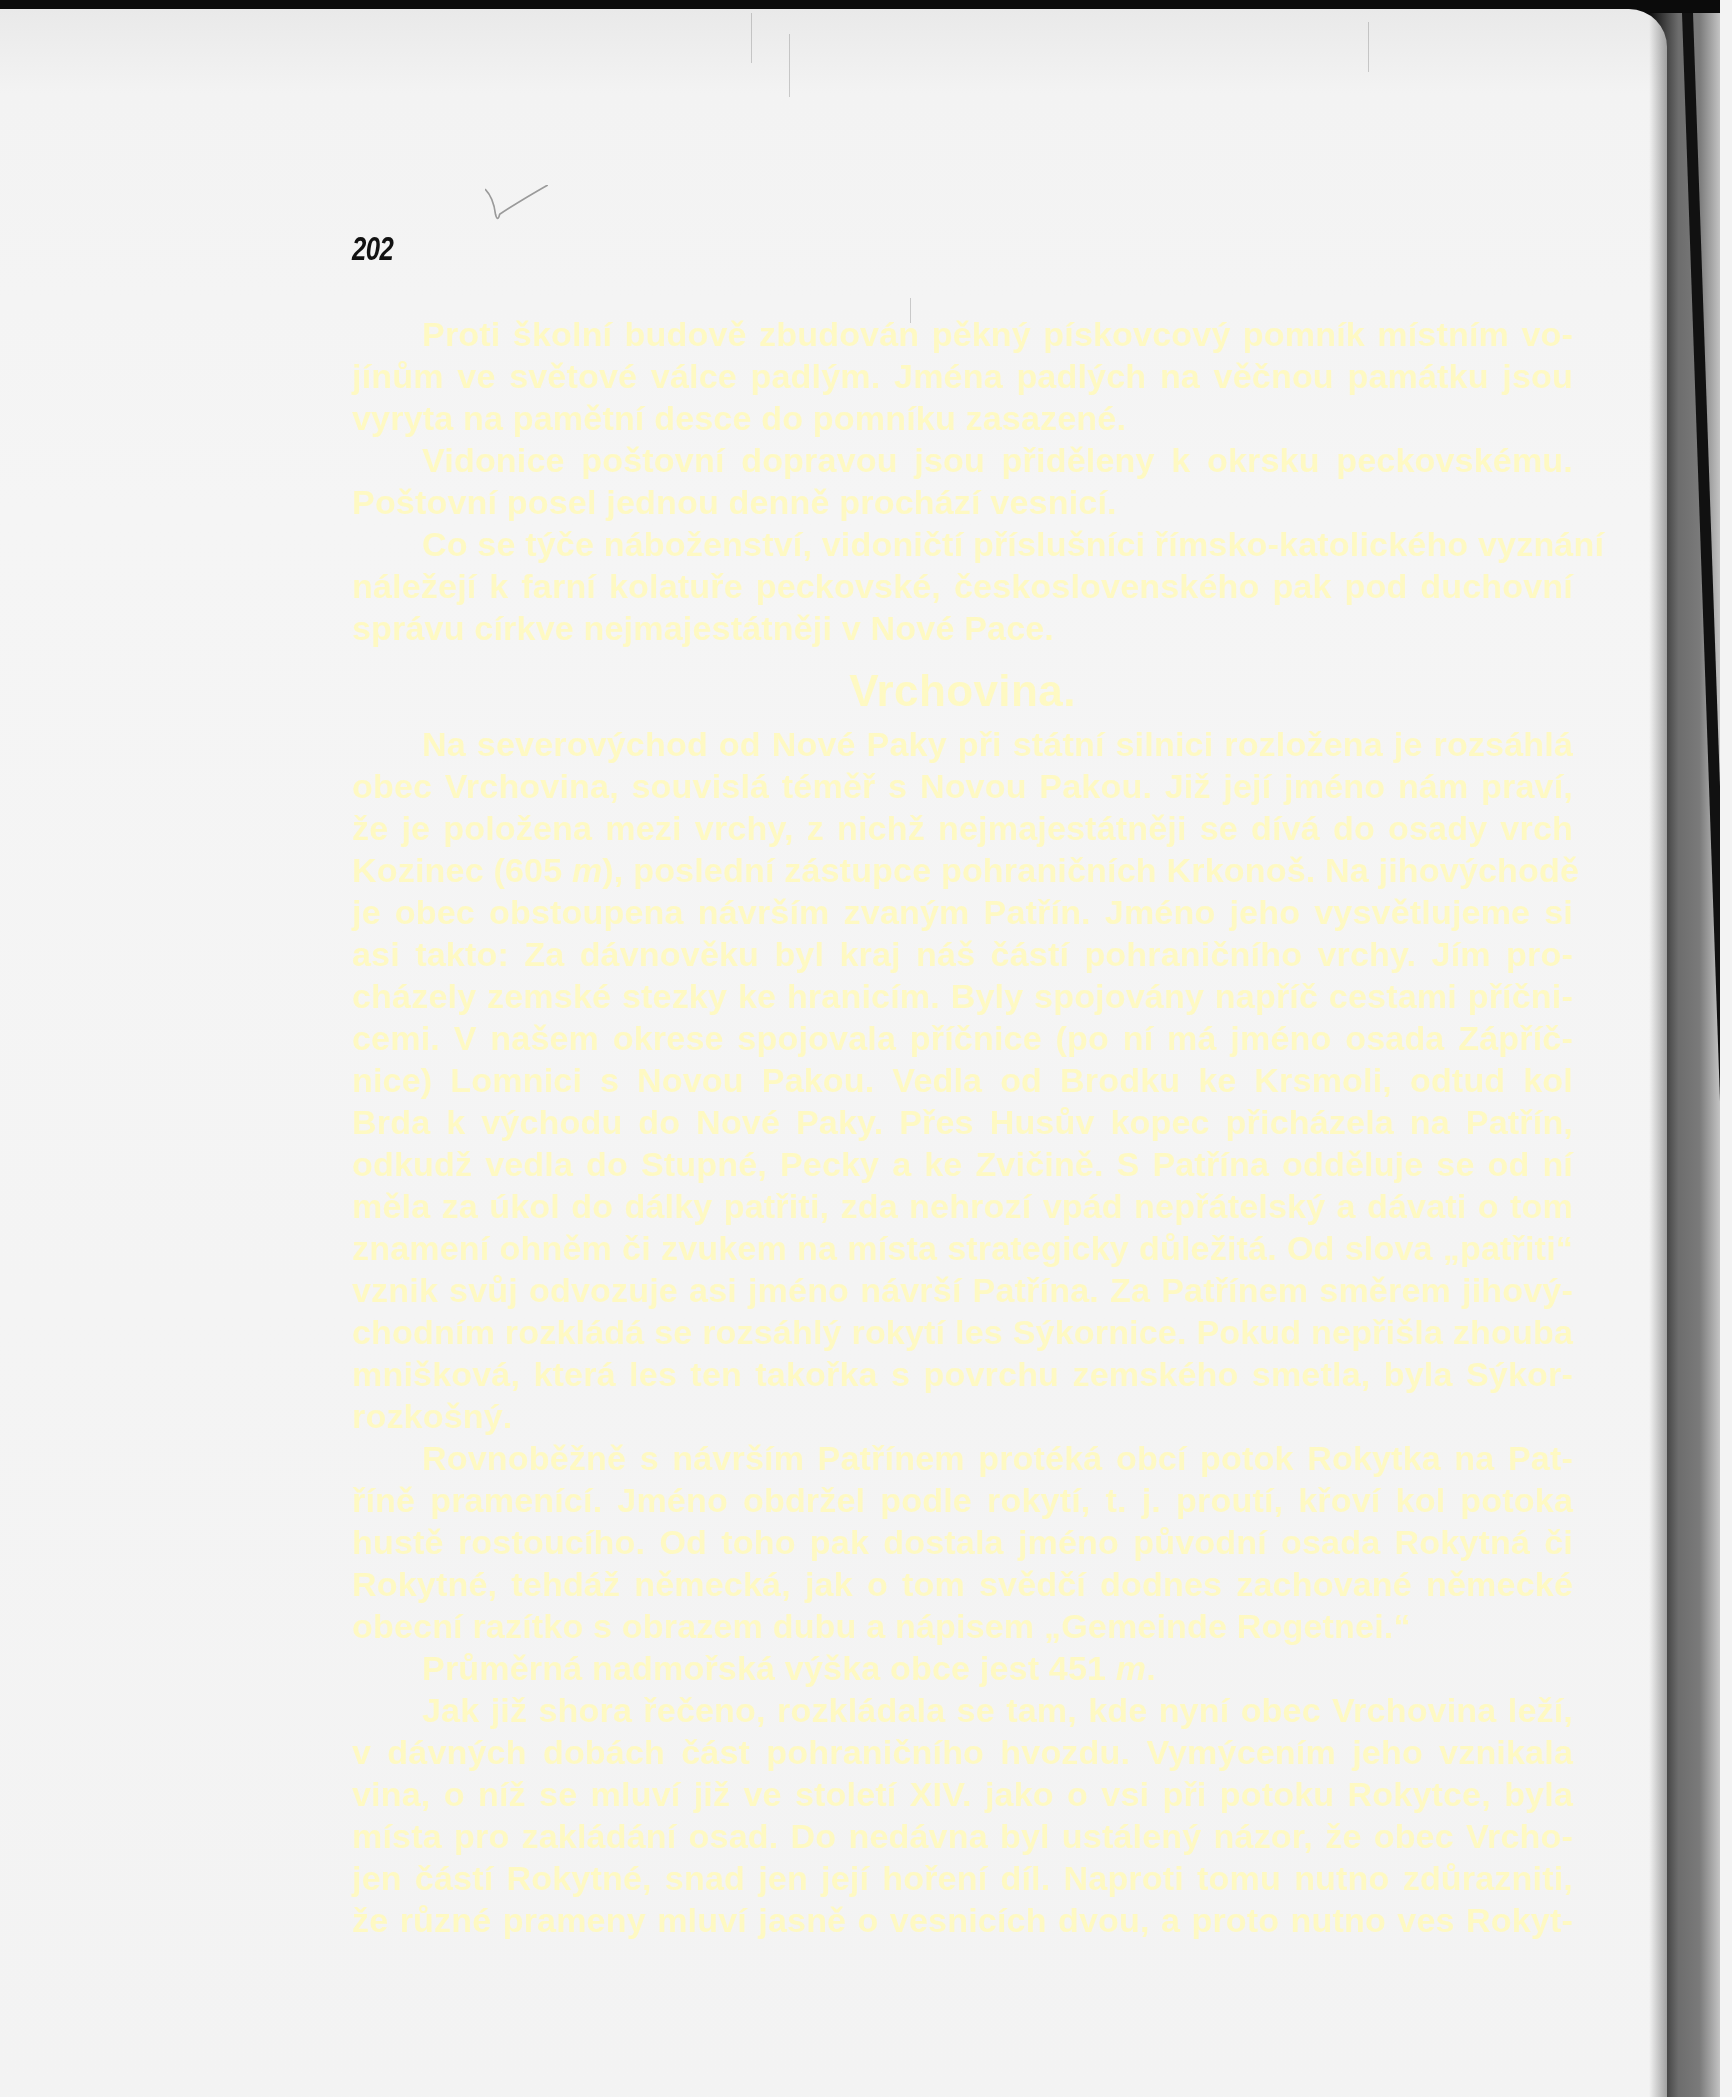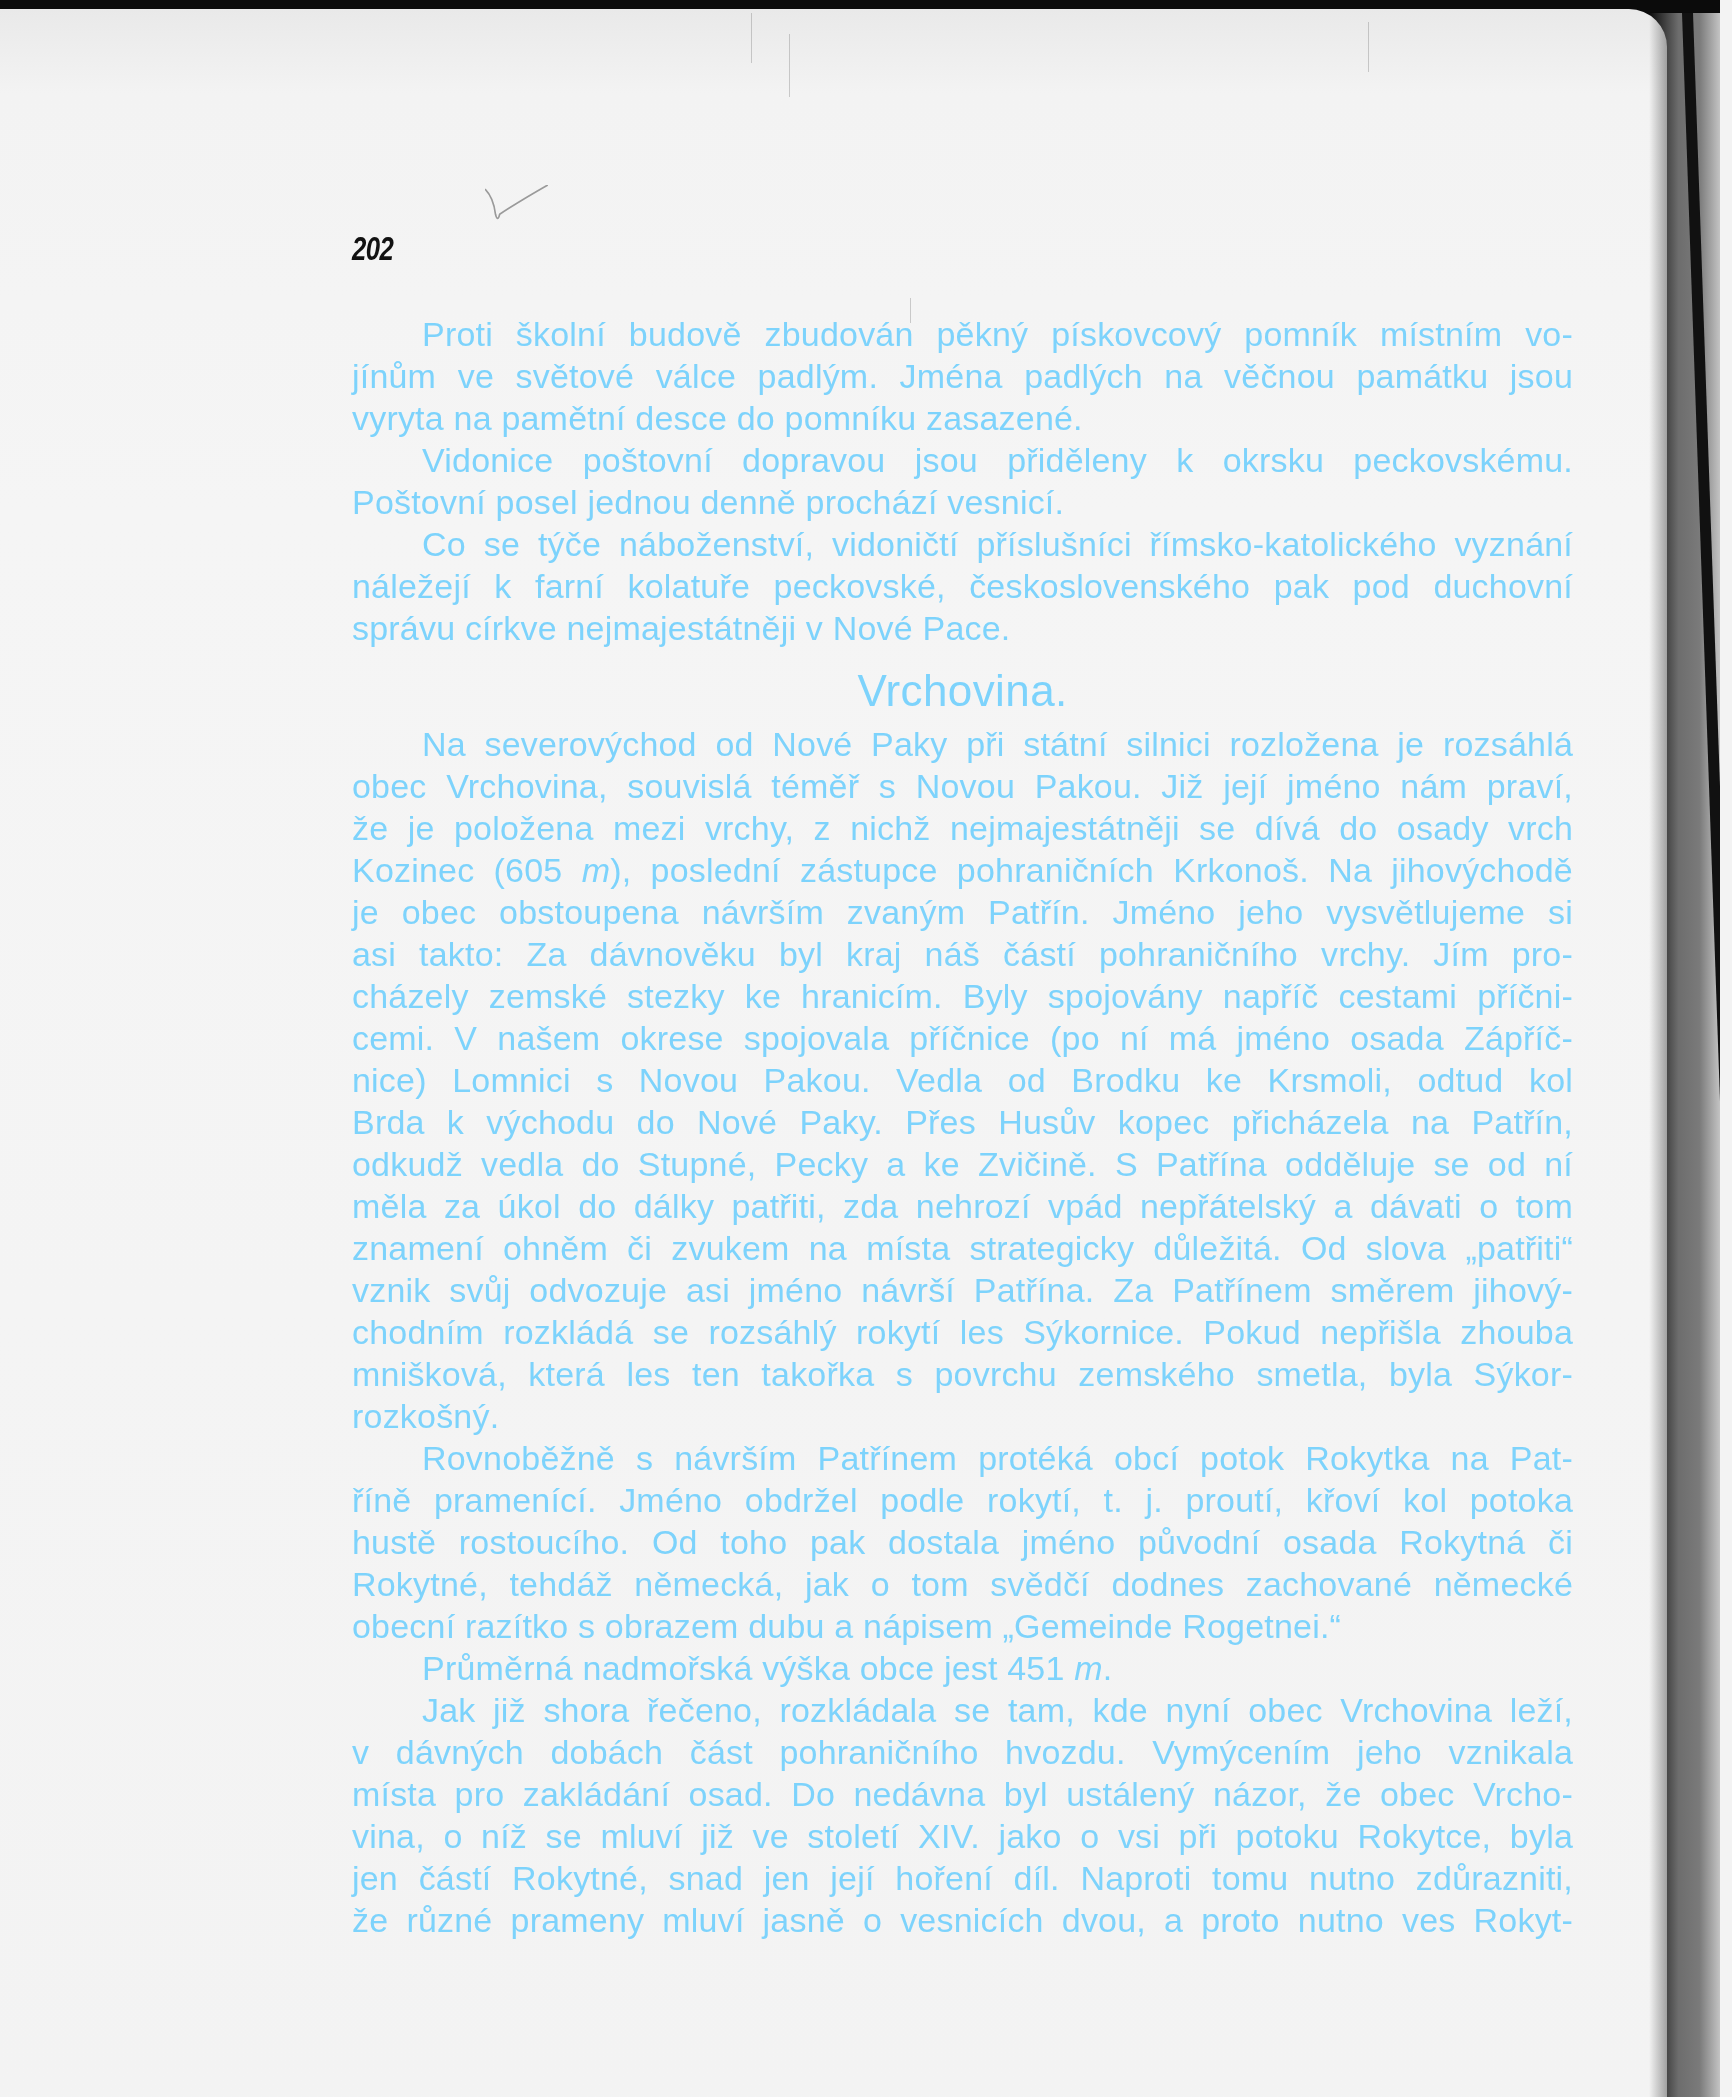--- a/index.html
+++ b/index.html
@@ -73,25 +73,26 @@
     left: 352px;
     top: 313px;
     width: 1221px;
   }
   .line {
     display: block;
     height: 42px;
     line-height: 42px;
     font-family: "Liberation Sans", sans-serif;
     font-size: 34px;
-    color: #7dd3fc;
+    color: #fef9c3;
     white-space: nowrap;
     text-align: justify;
     text-align-last: justify;
     letter-spacing: 0.2px;
+    font-weight: bold;
   }
   .line.last {
     text-align-last: left;
   }
   .line.indent {
     padding-left: 70px;
   }
   .line.heading {
     text-align: right;
     text-align-last: center;
@@ -165,18 +166,18 @@
     <span class="line">mnišková, která les ten takořka s povrchu zemského smetla, byla Sýkor-</span>
     <span class="line last">rozkošný.</span>
     <span class="line indent">Rovnoběžně s návrším Patřínem protéká obcí potok Rokytka na Pat-</span>
     <span class="line">říně pramenící. Jméno obdržel podle rokytí, t. j. proutí, křoví kol potoka</span>
     <span class="line">hustě rostoucího. Od toho pak dostala jméno původní osada Rokytná či</span>
     <span class="line">Rokytné, tehdáž německá, jak o tom svědčí dodnes zachované německé</span>
     <span class="line last">obecní razítko s obrazem dubu a nápisem „Gemeinde Rogetnei.“</span>
     <span class="line indent last">Průměrná nadmořská výška obce jest 451 <span class="italic">m</span>.</span>
     <span class="line indent">Jak již shora řečeno, rozkládala se tam, kde nyní obec Vrchovina leží,</span>
     <span class="line">v dávných dobách část pohraničního hvozdu. Vymýcením jeho vznikala</span>
+    <span class="line">vina, o níž se mluví již ve století XIV. jako o vsi při potoku Rokytce, byla</span>
     <span class="line">místa pro zakládání osad. Do nedávna byl ustálený názor, že obec Vrcho-</span>
-    <span class="line">vina, o níž se mluví již ve století XIV. jako o vsi při potoku Rokytce, byla</span>
     <span class="line">jen částí Rokytné, snad jen její hoření díl. Naproti tomu nutno zdůrazniti,</span>
     <span class="line">že různé prameny mluví jasně o vesnicích dvou, a proto nutno ves Rokyt-</span>
   </div>
 
 
 </body></html>

